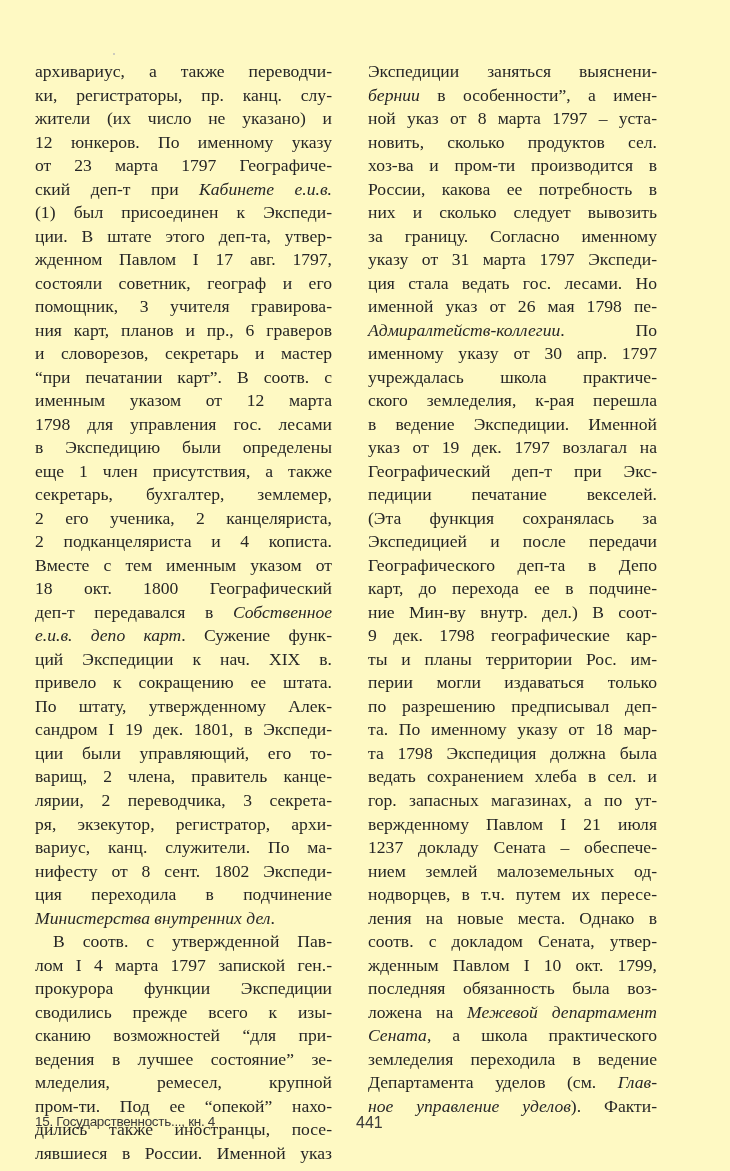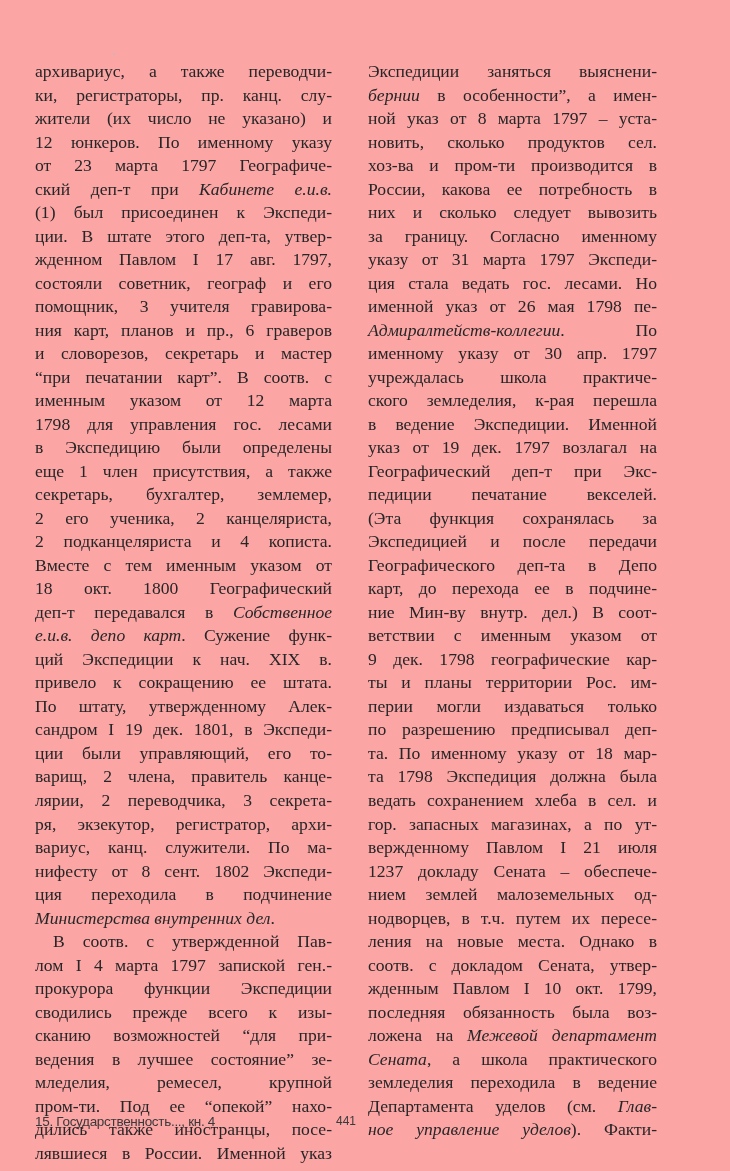--- a/index.html
+++ b/index.html
@@ -1,28 +1,28 @@
 <!DOCTYPE html>
 <html><head>
 <meta charset="utf-8">
 <style>
   html, body { margin: 0; padding: 0; background: #ffffff; }
   body { width: 730px; height: 1171px; position: relative; overflow: hidden; }
-  .page { position: absolute; left: 0; top: 0; width: 730px; height: 1171px; background: #fca5a5; }
+  .page { position: absolute; left: 0; top: 0; width: 730px; height: 1171px; background: #fef9c3; }
   .artifact { position: absolute; left: 113px; top: 53px; width: 2px; height: 2px; background: #bdbdbd; border-radius: 1px; }
   .col { position: absolute; top: 60px; font-family: "Liberation Serif", "DejaVu Serif", serif; font-size: 17.6px; color: #262626; }
   .col.left { left: 35px; width: 297px; }
   .col.right { left: 368px; width: 289px; }
   .line { display: block; height: 23.53px; line-height: 23.53px; white-space: nowrap; text-align: justify; text-align-last: justify; overflow: visible; }
   .line.last { text-align-last: left; }
   .line.indent { padding-left: 18px; }
   .line .it { font-style: italic; }
   .footer { position: absolute; top: 1114px; font-family: Liberation Sans, sans-serif; color: #3a3a3a; text-align: center; }
   .footer-left { left: 35px; font-size: 13.5px; letter-spacing: -0.3px; }
-  .footer-page { left: 336px; font-size: 12px; }
+  .footer-page { left: 356px; font-size: 16px; }
 </style>
 </head>
 <body>
 
 <div class="page">
   <div class="artifact"></div>
 
   <div class="col left">
       <span class="line"><span>архивариус, а также переводчи-</span></span>
       <span class="line"><span>ки, регистраторы, пр. канц. слу-</span></span>
@@ -91,21 +91,20 @@
       <span class="line"><span>ского земледелия, к-рая перешла</span></span>
       <span class="line"><span>в ведение Экспедиции. Именной</span></span>
       <span class="line"><span>указ от 19 дек. 1797 возлагал на</span></span>
       <span class="line"><span>Географический деп-т при Экс-</span></span>
       <span class="line"><span>педиции печатание векселей.</span></span>
       <span class="line"><span>(Эта функция сохранялась за</span></span>
       <span class="line"><span>Экспедицией и после передачи</span></span>
       <span class="line"><span>Географического деп-та в Депо</span></span>
       <span class="line"><span>карт, до перехода ее в подчине-</span></span>
       <span class="line"><span>ние Мин-ву внутр. дел.) В соот-</span></span>
-      <span class="line"><span>ветствии с именным указом от</span></span>
       <span class="line"><span>9 дек. 1798 географические кар-</span></span>
       <span class="line"><span>ты и планы территории Рос. им-</span></span>
       <span class="line"><span>перии могли издаваться только</span></span>
       <span class="line"><span>по разрешению предписывал деп-</span></span>
       <span class="line"><span>та. По именному указу от 18 мар-</span></span>
       <span class="line"><span>та 1798 Экспедиция должна была</span></span>
       <span class="line"><span>ведать сохранением хлеба в сел. и</span></span>
       <span class="line"><span>гор. запасных магазинах, а по ут-</span></span>
       <span class="line"><span>вержденному Павлом I 21 июля</span></span>
       <span class="line"><span>1237 докладу Сената – обеспече-</span></span>

